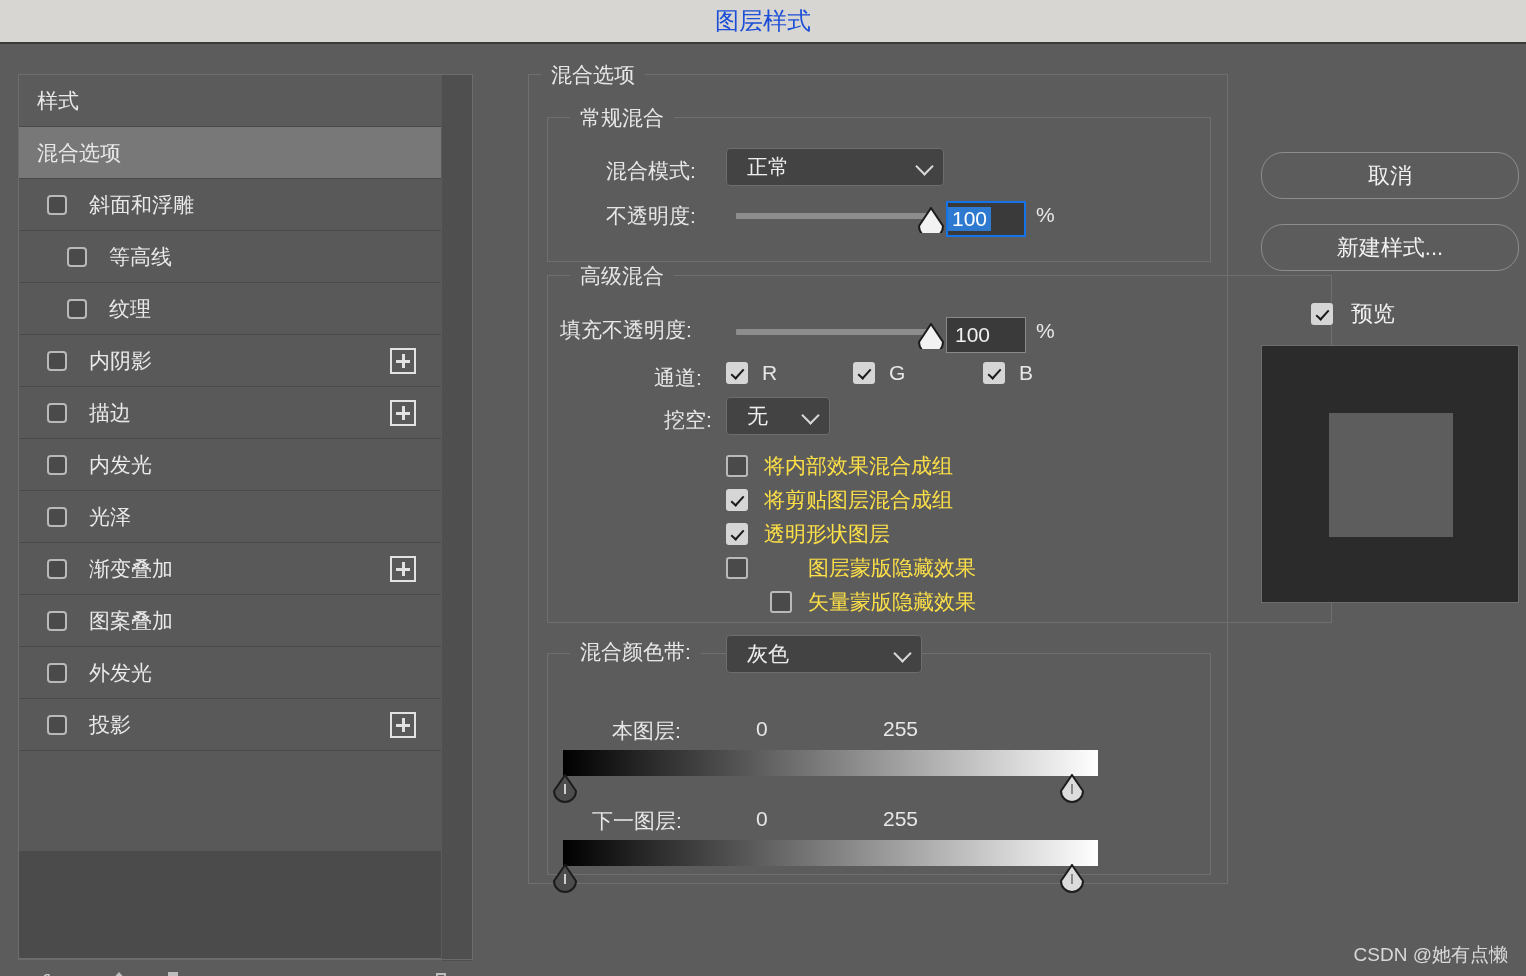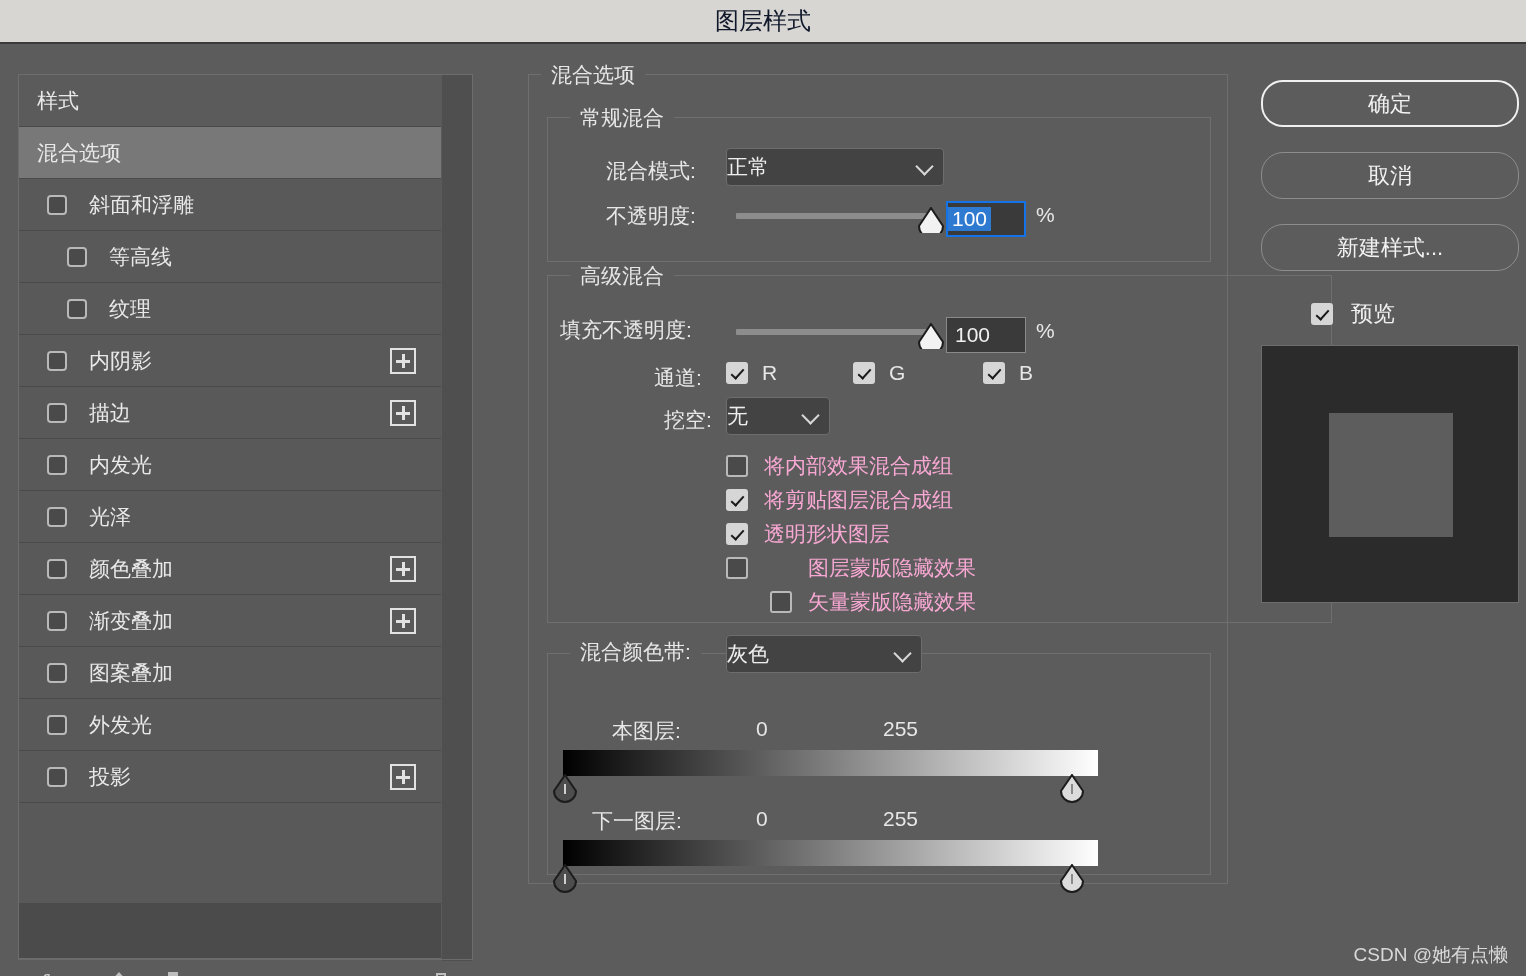--- a/index.html
+++ b/index.html
@@ -24,21 +24,21 @@
     border-bottom: 2px solid #3a3a3a;
     box-sizing: border-box;
   }
   .titlebar-text {
     position: absolute;
     left: 0; top: 0;
     width: 1526px;
     line-height: 42px;
     text-align: center;
     font-size: 24px;
-    color: #0f172a;
+    color: #1d4ed8;
   }
 
   
   .dialog {
     position: absolute;
     left: 0; top: 44px;
     width: 1526px; height: 932px;
     background: #5c5c5c;
   }
 
@@ -188,21 +188,21 @@
     position: absolute;
     background: #434343;
     border: 1px solid #6d6d6d;
     border-radius: 4px;
     box-sizing: border-box;
     color: #eeeeee;
     font-size: 21px;
     display: flex;
     align-items: center;
   }
-  .select .sel-val { padding-left: 0; white-space: nowrap; }
+  .select .sel-val { padding-left: 20px; white-space: nowrap; }
   .chev {
     position: absolute;
     right: 12px; top: 50%;
     width: 11px; height: 11px;
     margin-top: -7px;
     border-right: 2px solid #d8d8d8;
     border-bottom: 2px solid #d8d8d8;
     transform: rotate(45deg);
   }
 
@@ -265,21 +265,21 @@
     content: "";
     position: absolute;
     left: 6px; top: 2px;
     width: 5px; height: 11px;
     border: solid #1b1b1b;
     border-width: 0 2.5px 2.5px 0;
     transform: rotate(42deg);
   }
   .optrow .optlabel {
     font-size: 21px;
-    color: #f9a8d4;
+    color: #fde047;
     margin-left: 16px;
   }
 
   
   .chan {
     position: absolute;
     display: flex;
     align-items: center;
   }
   .chan .chanlabel {
@@ -383,25 +383,20 @@
           <span class="row-label">描边</span>
           <span class="plus-btn"></span>
         </div>
         <div class="style-row">
           <span class="cb"></span>
           <span class="row-label">内发光</span>
         </div>
         <div class="style-row">
           <span class="cb"></span>
           <span class="row-label">光泽</span>
-        </div>
-        <div class="style-row">
-          <span class="cb"></span>
-          <span class="row-label">颜色叠加</span>
-          <span class="plus-btn"></span>
         </div>
         <div class="style-row">
           <span class="cb"></span>
           <span class="row-label">渐变叠加</span>
           <span class="plus-btn"></span>
         </div>
         <div class="style-row">
           <span class="cb"></span>
           <span class="row-label">图案叠加</span>
         </div>
@@ -566,21 +561,20 @@
       </div>
       <div class="grad-handle" style="left:511px; top:210px;">
         <svg width="26" height="30" viewBox="0 0 26 30">
           <path d="M13 1 L24 17 A11 11 0 0 1 2 17 Z" fill="#dcdcdc" stroke="#1c1c1c" stroke-width="2"></path>
           <path d="M13 10 v10" stroke="#8a8a8a" stroke-width="2"></path>
         </svg>
       </div>
     </div>
   </div>
 
-  <div class="btn primary" style="left:1261px; top:36px; width:258px; height:47px;">确定</div>
   <div class="btn" style="left:1261px; top:108px; width:258px; height:47px;">取消</div>
   <div class="btn" style="left:1261px; top:180px; width:258px; height:47px;">新建样式...</div>
 
   <div class="preview-check" style="left:1311px; top:255px;">
     <span class="cb2 checked"></span>
     <span class="pv-label">预览</span>
   </div>
 
   <div class="preview-box" style="left:1261px; top:301px; width:258px; height:258px;">
     <div class="preview-square" style="left:67px; top:67px; width:124px; height:124px;"></div>

